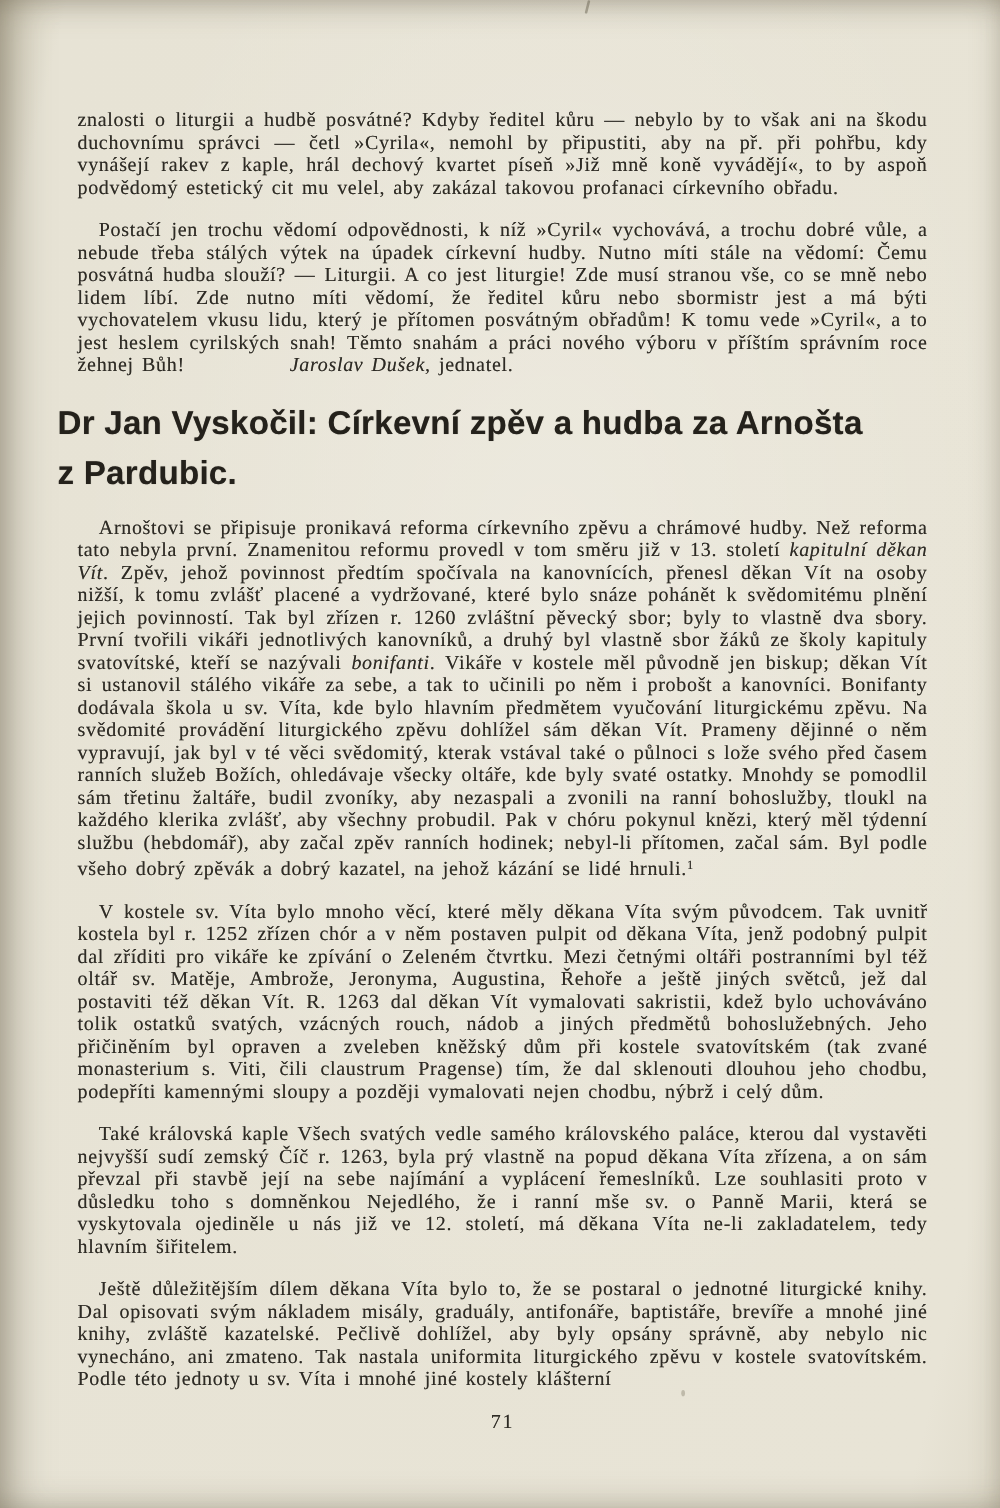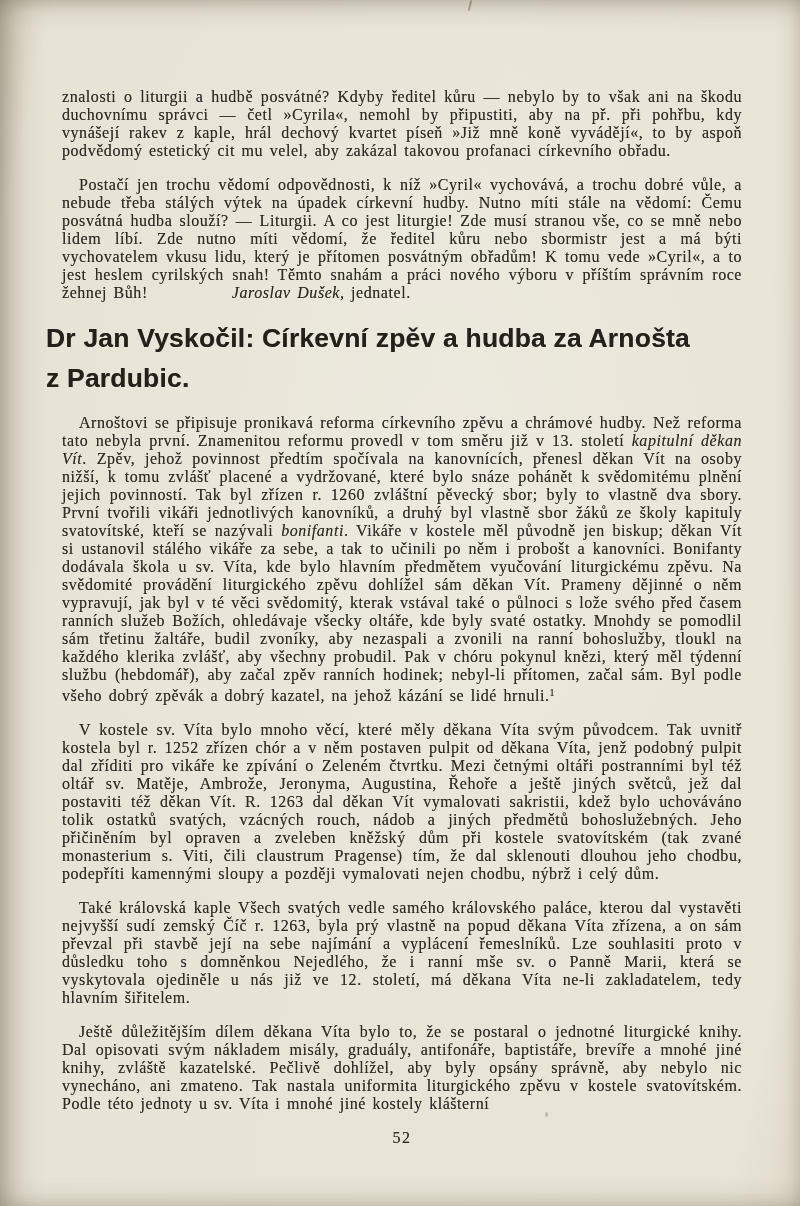--- a/index.html
+++ b/index.html
@@ -89,15 +89,15 @@
     <p class="body-par"><span>znalosti o liturgii a hudbě posvátné? Kdyby ředitel kůru — nebylo by to však ani na škodu duchovnímu správci — četl »Cyrila«, nemohl by připustiti, aby na př. při pohřbu, kdy vynášejí rakev z kaple, hrál dechový kvartet píseň »Již mně koně vyvádějí«, to by aspoň podvědomý estetický cit mu velel, aby zakázal takovou profanaci církevního obřadu.</span></p>
     <p class="body-par"><span>Postačí jen trochu vědomí odpovědnosti, k níž »Cyril« vychovává, a trochu dobré vůle, a nebude třeba stálých výtek na úpadek církevní hudby. Nutno míti stále na vědomí: Čemu posvátná hudba slouží? — Liturgii. A co jest liturgie! Zde musí stranou vše, co se mně nebo lidem líbí. Zde nutno míti vědomí, že ředitel kůru nebo sbormistr jest a má býti vychovatelem vkusu lidu, který je přítomen posvátným obřadům! K tomu vede »Cyril«, a to jest heslem cyrilských snah! Těmto snahám a práci nového výboru v příštím správním roce žehnej Bůh!</span><span class="seg-gap"></span><span class="seg-i">Jaroslav Dušek,</span><span> jednatel.</span></p>
 
     <h1 class="article-heading">Dr Jan Vyskočil: Církevní zpěv a hudba za Arnošta<br>z Pardubic.</h1>
 
     <p class="body-par"><span>Arnoštovi se připisuje pronikavá reforma církevního zpěvu a chrámové hudby. Než reforma tato nebyla první. Znamenitou reformu provedl v tom směru již v 13. století </span><span class="seg-i">kapitulní děkan Vít</span><span>. Zpěv, jehož povinnost předtím spočívala na kanovnících, přenesl děkan Vít na osoby nižší, k tomu zvlášť placené a vydržované, které bylo snáze pohánět k svědomitému plnění jejich povinností. Tak byl zřízen r. 1260 zvláštní pěvecký sbor; byly to vlastně dva sbory. První tvořili vikáři jednotlivých kanovníků, a druhý byl vlastně sbor žáků ze školy kapituly svatovítské, kteří se nazývali </span><span class="seg-i">bonifanti</span><span>. Vikáře v kostele měl původně jen biskup; děkan Vít si ustanovil stálého vikáře za sebe, a tak to učinili po něm i probošt a kanovníci. Bonifanty dodávala škola u sv. Víta, kde bylo hlavním předmětem vyučování liturgickému zpěvu. Na svědomité provádění liturgického zpěvu dohlížel sám děkan Vít. Prameny dějinné o něm vypravují, jak byl v té věci svědomitý, kterak vstával také o půlnoci s lože svého před časem ranních služeb Božích, ohledávaje všecky oltáře, kde byly svaté ostatky. Mnohdy se pomodlil sám třetinu žaltáře, budil zvoníky, aby nezaspali a zvonili na ranní bohoslužby, tloukl na každého klerika zvlášť, aby všechny probudil. Pak v chóru pokynul knězi, který měl týdenní službu (hebdomář), aby začal zpěv ranních hodinek; nebyl-li přítomen, začal sám. Byl podle všeho dobrý zpěvák a dobrý kazatel, na jehož kázání se lidé hrnuli.</span><span class="seg-sup">1</span></p>
     <p class="body-par"><span>V kostele sv. Víta bylo mnoho věcí, které měly děkana Víta svým původcem. Tak uvnitř kostela byl r. 1252 zřízen chór a v něm postaven pulpit od děkana Víta, jenž podobný pulpit dal zříditi pro vikáře ke zpívání o Zeleném čtvrtku. Mezi četnými oltáři postranními byl též oltář sv. Matěje, Ambrože, Jeronyma, Augustina, Řehoře a ještě jiných světců, jež dal postaviti též děkan Vít. R. 1263 dal děkan Vít vymalovati sakristii, kdež bylo uchováváno tolik ostatků svatých, vzácných rouch, nádob a jiných předmětů bohoslužebných. Jeho přičiněním byl opraven a zveleben kněžský dům při kostele svatovítském (tak zvané monasterium s. Viti, čili claustrum Pragense) tím, že dal sklenouti dlouhou jeho chodbu, podepříti kamennými sloupy a později vymalovati nejen chodbu, nýbrž i celý dům.</span></p>
     <p class="body-par"><span>Také královská kaple Všech svatých vedle samého královského paláce, kterou dal vystavěti nejvyšší sudí zemský Číč r. 1263, byla prý vlastně na popud děkana Víta zřízena, a on sám převzal při stavbě její na sebe najímání a vyplácení řemeslníků. Lze souhlasiti proto v důsledku toho s domněnkou Nejedlého, že i ranní mše sv. o Panně Marii, která se vyskytovala ojediněle u nás již ve 12. století, má děkana Víta ne-li zakladatelem, tedy hlavním šiřitelem.</span></p>
     <p class="body-par"><span>Ještě důležitějším dílem děkana Víta bylo to, že se postaral o jednotné liturgické knihy. Dal opisovati svým nákladem misály, graduály, antifonáře, baptistáře, brevíře a mnohé jiné knihy, zvláště kazatelské. Pečlivě dohlížel, aby byly opsány správně, aby nebylo nic vynecháno, ani zmateno. Tak nastala uniformita liturgického zpěvu v kostele svatovítském. Podle této jednoty u sv. Víta i mnohé jiné kostely klášterní</span></p>
 
-    <div class="page-number">52</div>
+    <div class="page-number">71</div>
   </main>
 </div>
 
 </body></html>

